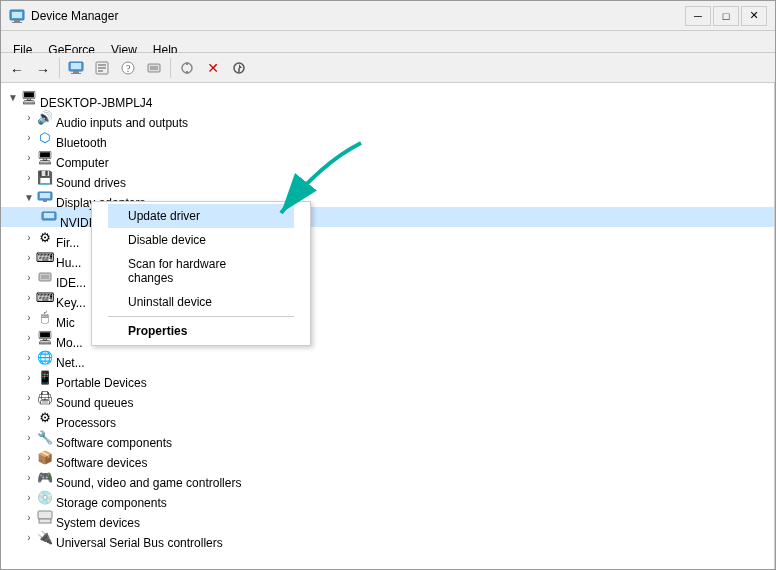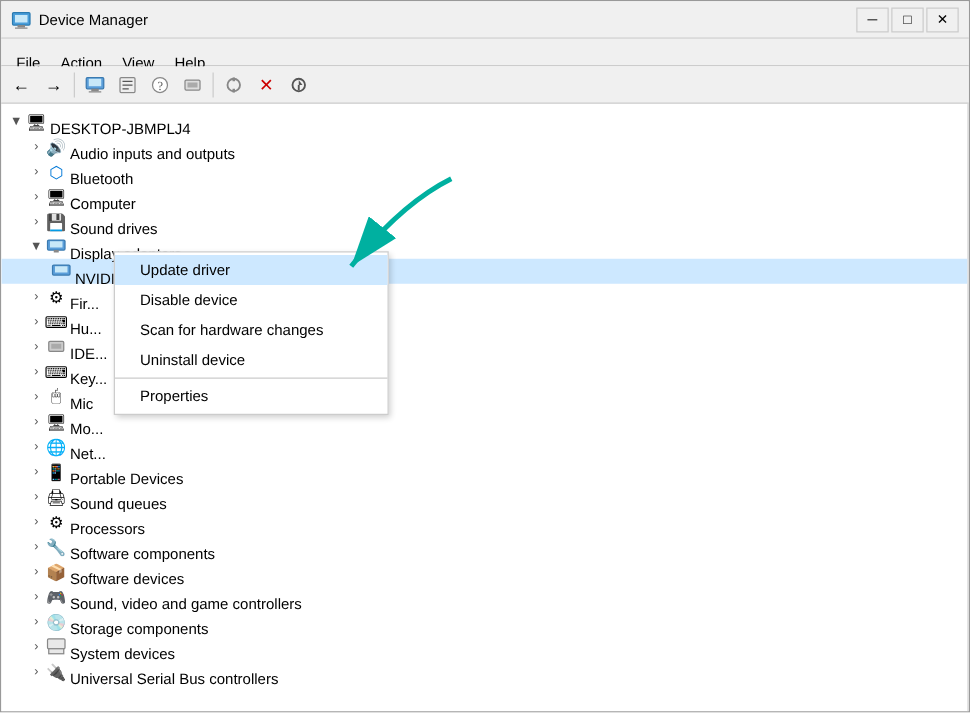--- a/index.html
+++ b/index.html
@@ -157,30 +157,30 @@
     
     .context-menu {
       position: absolute;
       top: 118px;
       left: 90px;
       background: #fff;
       border: 1px solid #ccc;
       box-shadow: 2px 2px 5px rgba(0,0,0,0.2);
       z-index: 100;
       width: 220px;
-      padding: 2px 0;
+      padding: 2px 16px;
     }
     .ctx-item {
       padding: 5px 20px;
       cursor: pointer;
       font-size: 12px;
       color: #000;
     }
     .ctx-item.active { background: #cde8ff; }
-    .ctx-item.bold { font-weight: normal; }
+    .ctx-item.bold { font-weight: bold; }
     .ctx-sep {
       height: 1px;
       background: #ccc;
       margin: 2px 0;
     }
 
     
     .arrow-overlay {
       position: absolute;
       top: 50px;
@@ -222,21 +222,21 @@
     <span class="title-bar-text">Device Manager</span>
     <div class="title-bar-controls">
       <button class="title-btn">─</button>
       <button class="title-btn">□</button>
       <button class="title-btn close">✕</button>
     </div>
   </div>
 
   <div class="menu-bar">
     <span class="menu-item">File</span>
-    <span class="menu-item">Action</span>
+    <span class="menu-item">GeForce</span>
     <span class="menu-item">View</span>
     <span class="menu-item">Help</span>
   </div>
 
   <div class="toolbar">
     <button class="toolbar-btn">←</button>
     <button class="toolbar-btn">→</button>
     <div class="toolbar-sep"></div>
     <button class="toolbar-btn">
       <svg width="16" height="14" viewBox="0 0 16 14">

